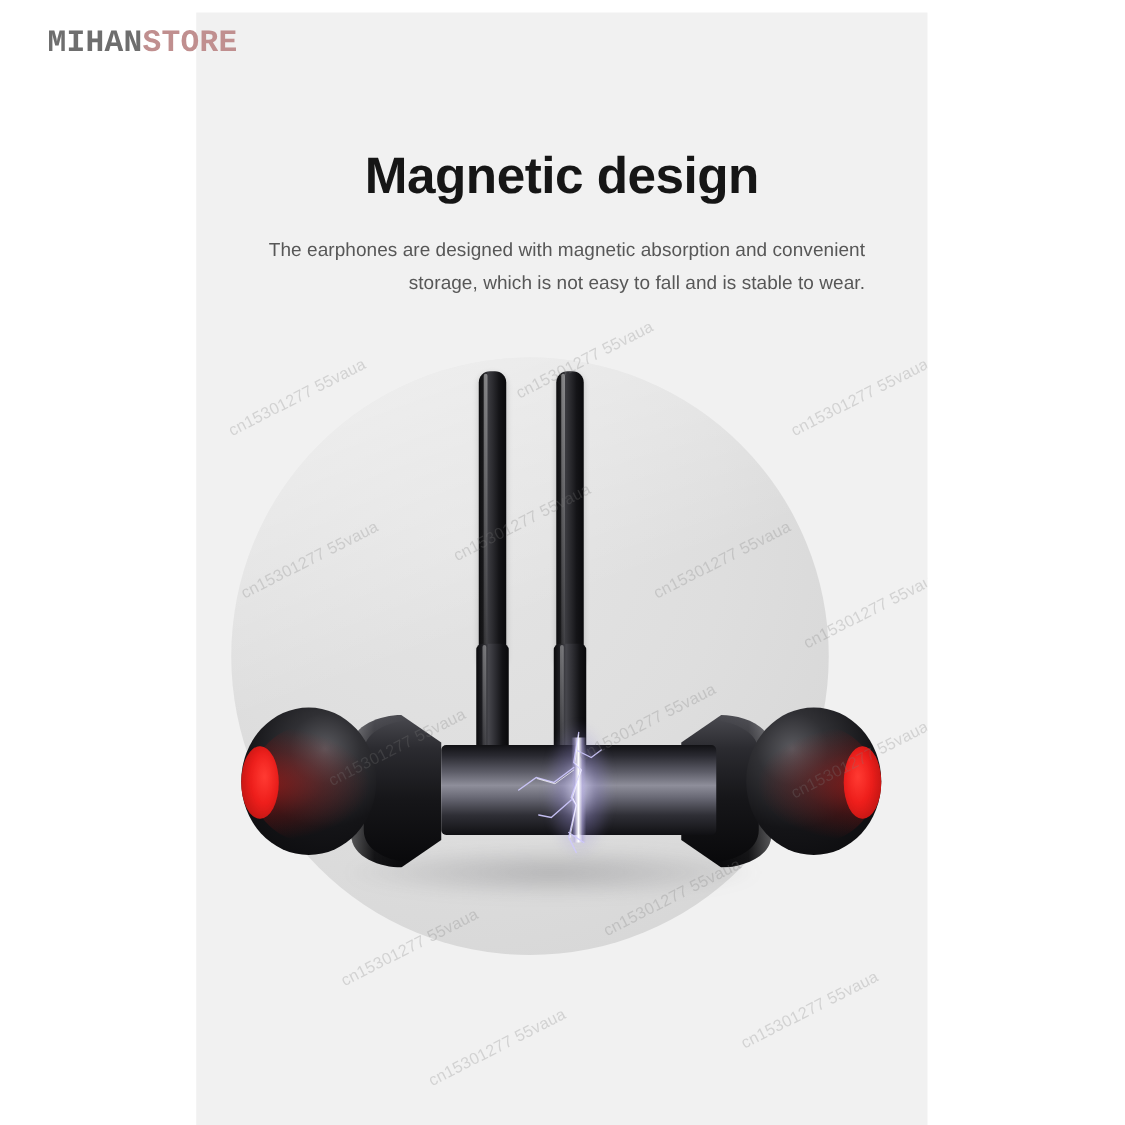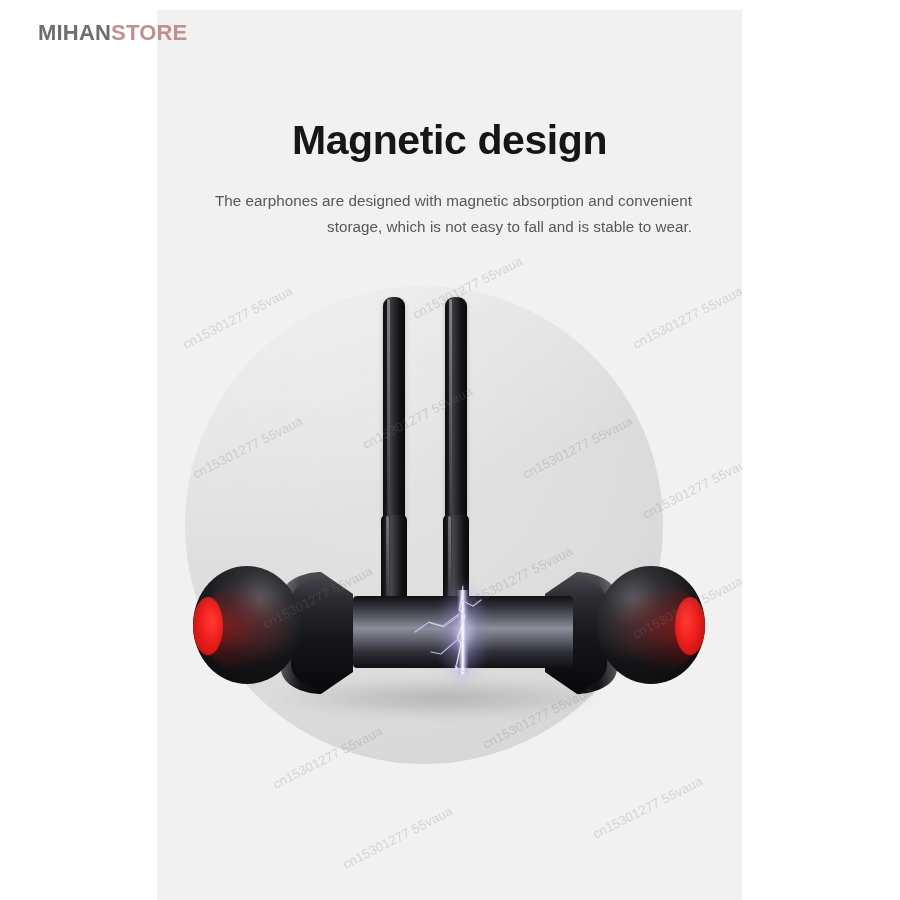--- a/index.html
+++ b/index.html
@@ -19,26 +19,27 @@
     height: 900px;
     background: #ffffff;
     overflow: hidden;
   }
 
   
   .brand {
     position: absolute;
     left: 38px;
     top: 22px;
-    font-size: 22px;
+    font-size: 25px;
     font-weight: 600;
     letter-spacing: 0.2px;
     line-height: 1;
     white-space: nowrap;
     z-index: 40;
+    font-family: Liberation Mono, monospace;
   }
   .brand-mihan { color: #6e6e6e; }
   .brand-store { color: #c08f8f; }
 
   
   .panel {
     position: absolute;
     left: 157px;
     top: 10px;
     width: 585px;

